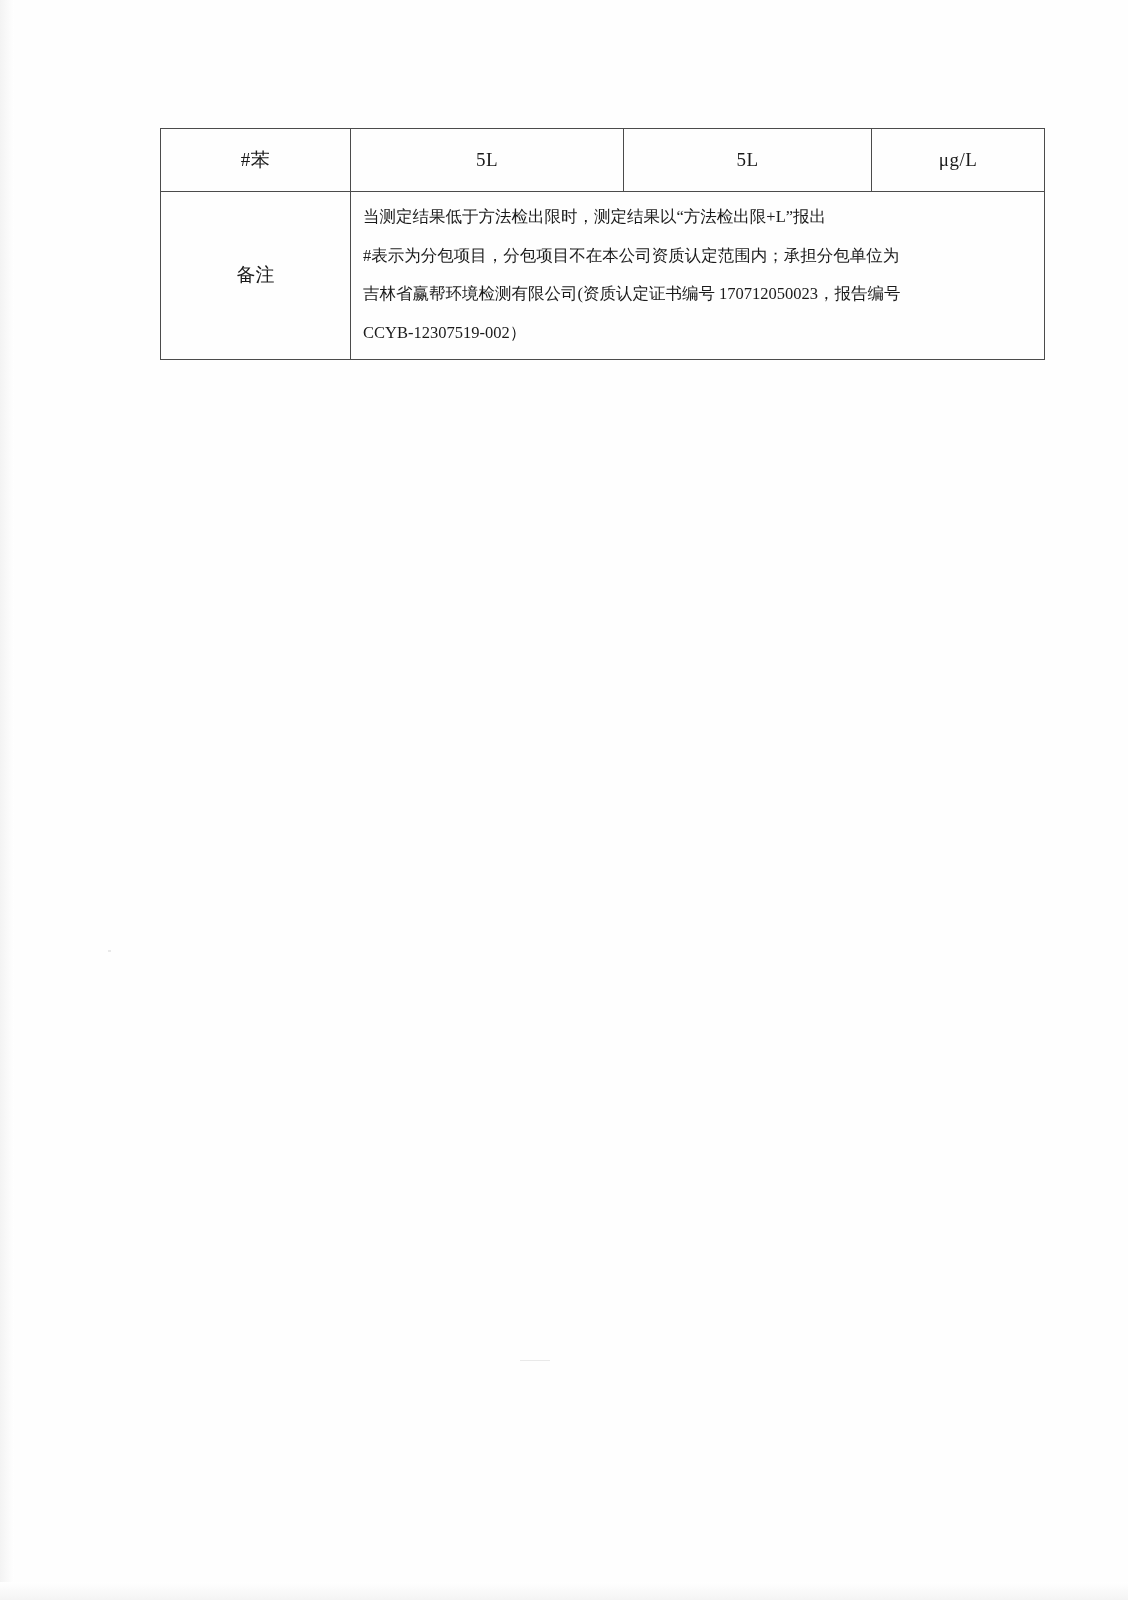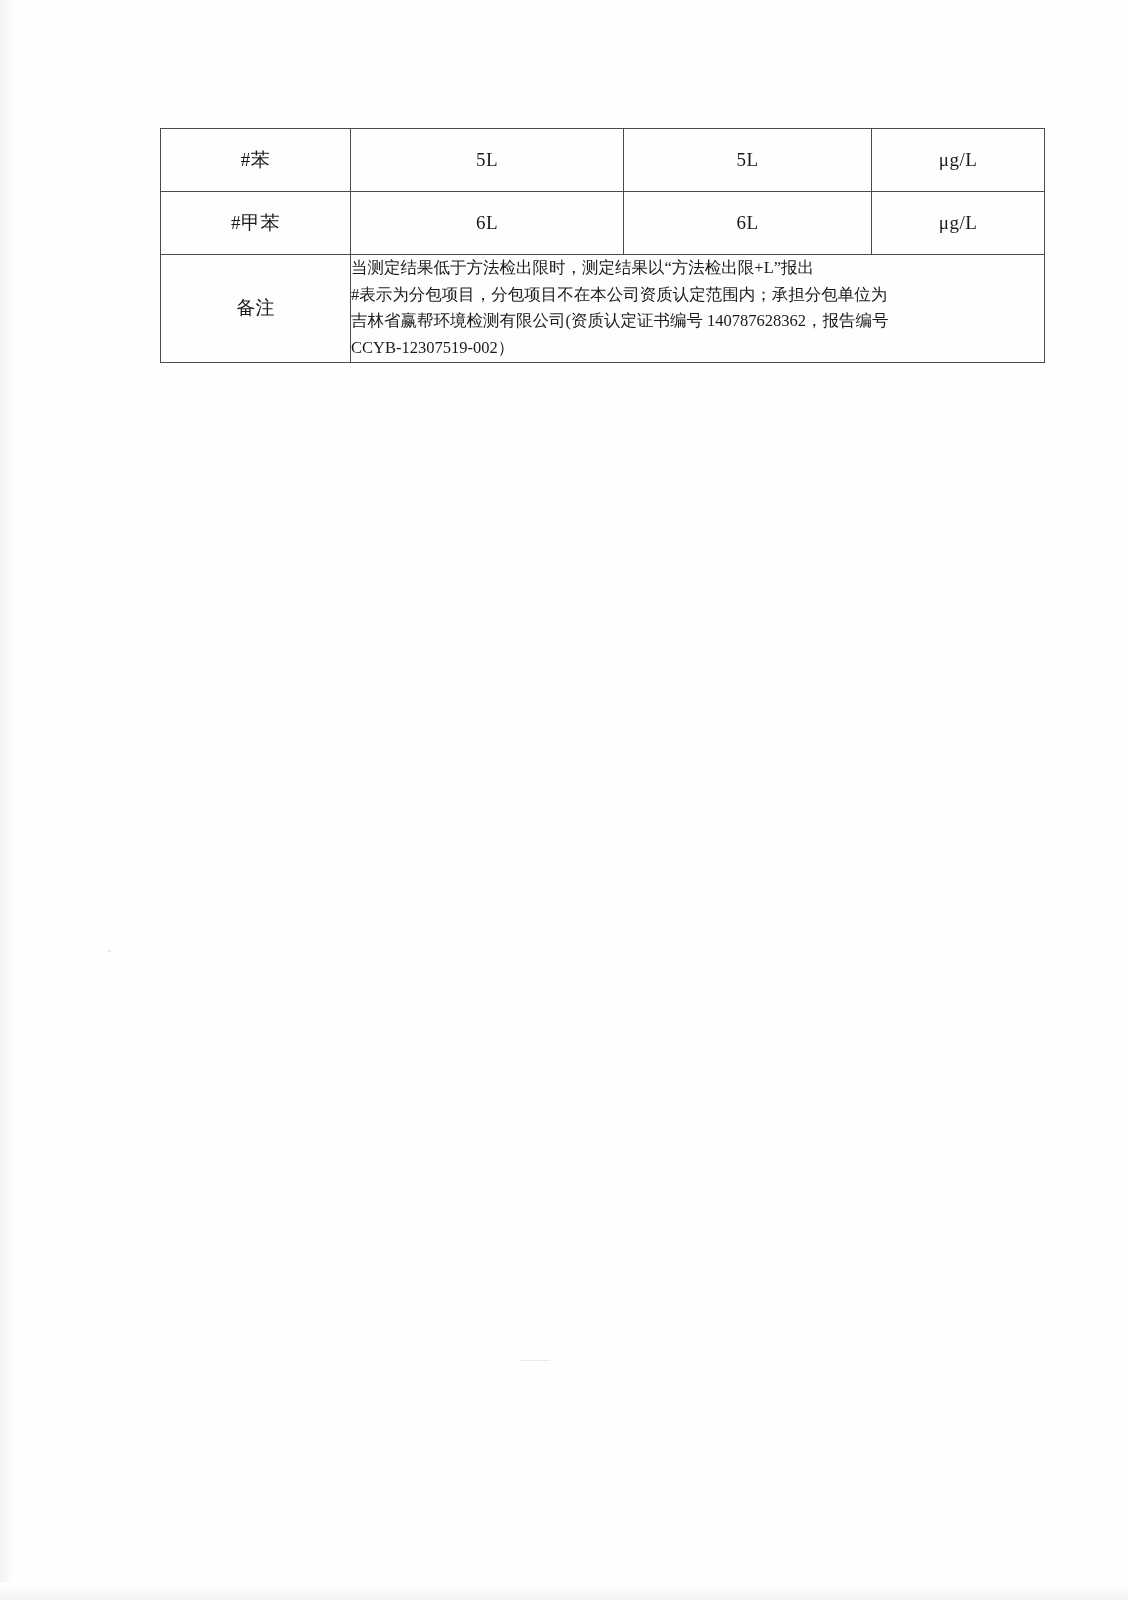--- a/index.html
+++ b/index.html
@@ -78,21 +78,21 @@
     font-family: Liberation Serif, serif;
   }
 
   .remark-body {
     padding: 12px 14px 14px 12px;
     font-size: 16.5px;
     line-height: 1.62;
     text-align: left;
   }
   .remark-body p {
-    margin: 0;
+    margin: 12px;
     white-space: nowrap;
   }
 </style>
 </head>
 <body>
 
 <div class="page">
 
   <div class="scan-edge-left"></div>
   <div class="scan-edge-bottom"></div>
@@ -107,30 +107,24 @@
       <col class="col-d">
     </colgroup>
     <tbody>
       <tr>
         <td class="cell-center cell-cn">#苯</td>
         <td class="cell-center">5L</td>
         <td class="cell-center">5L</td>
         <td class="cell-center">μg/L</td>
       </tr>
       <tr>
-        <td class="cell-center cell-cn">#甲苯</td>
-        <td class="cell-center">6L</td>
-        <td class="cell-center">6L</td>
-        <td class="cell-center">μg/L</td>
-      </tr>
-      <tr>
         <td class="remark-label cell-cn">备注</td>
         <td class="remark-body" colspan="3">
           <p>当测定结果低于方法检出限时，测定结果以“方法检出限+L”报出</p>
           <p>#表示为分包项目，分包项目不在本公司资质认定范围内；承担分包单位为</p>
-          <p>吉林省赢帮环境检测有限公司(资质认定证书编号 140787628362，报告编号</p>
+          <p>吉林省赢帮环境检测有限公司(资质认定证书编号 170712050023，报告编号</p>
           <p>CCYB-12307519-002）</p>
         </td>
       </tr>
     </tbody>
   </table>
 
 </div>
 
 </body></html>

